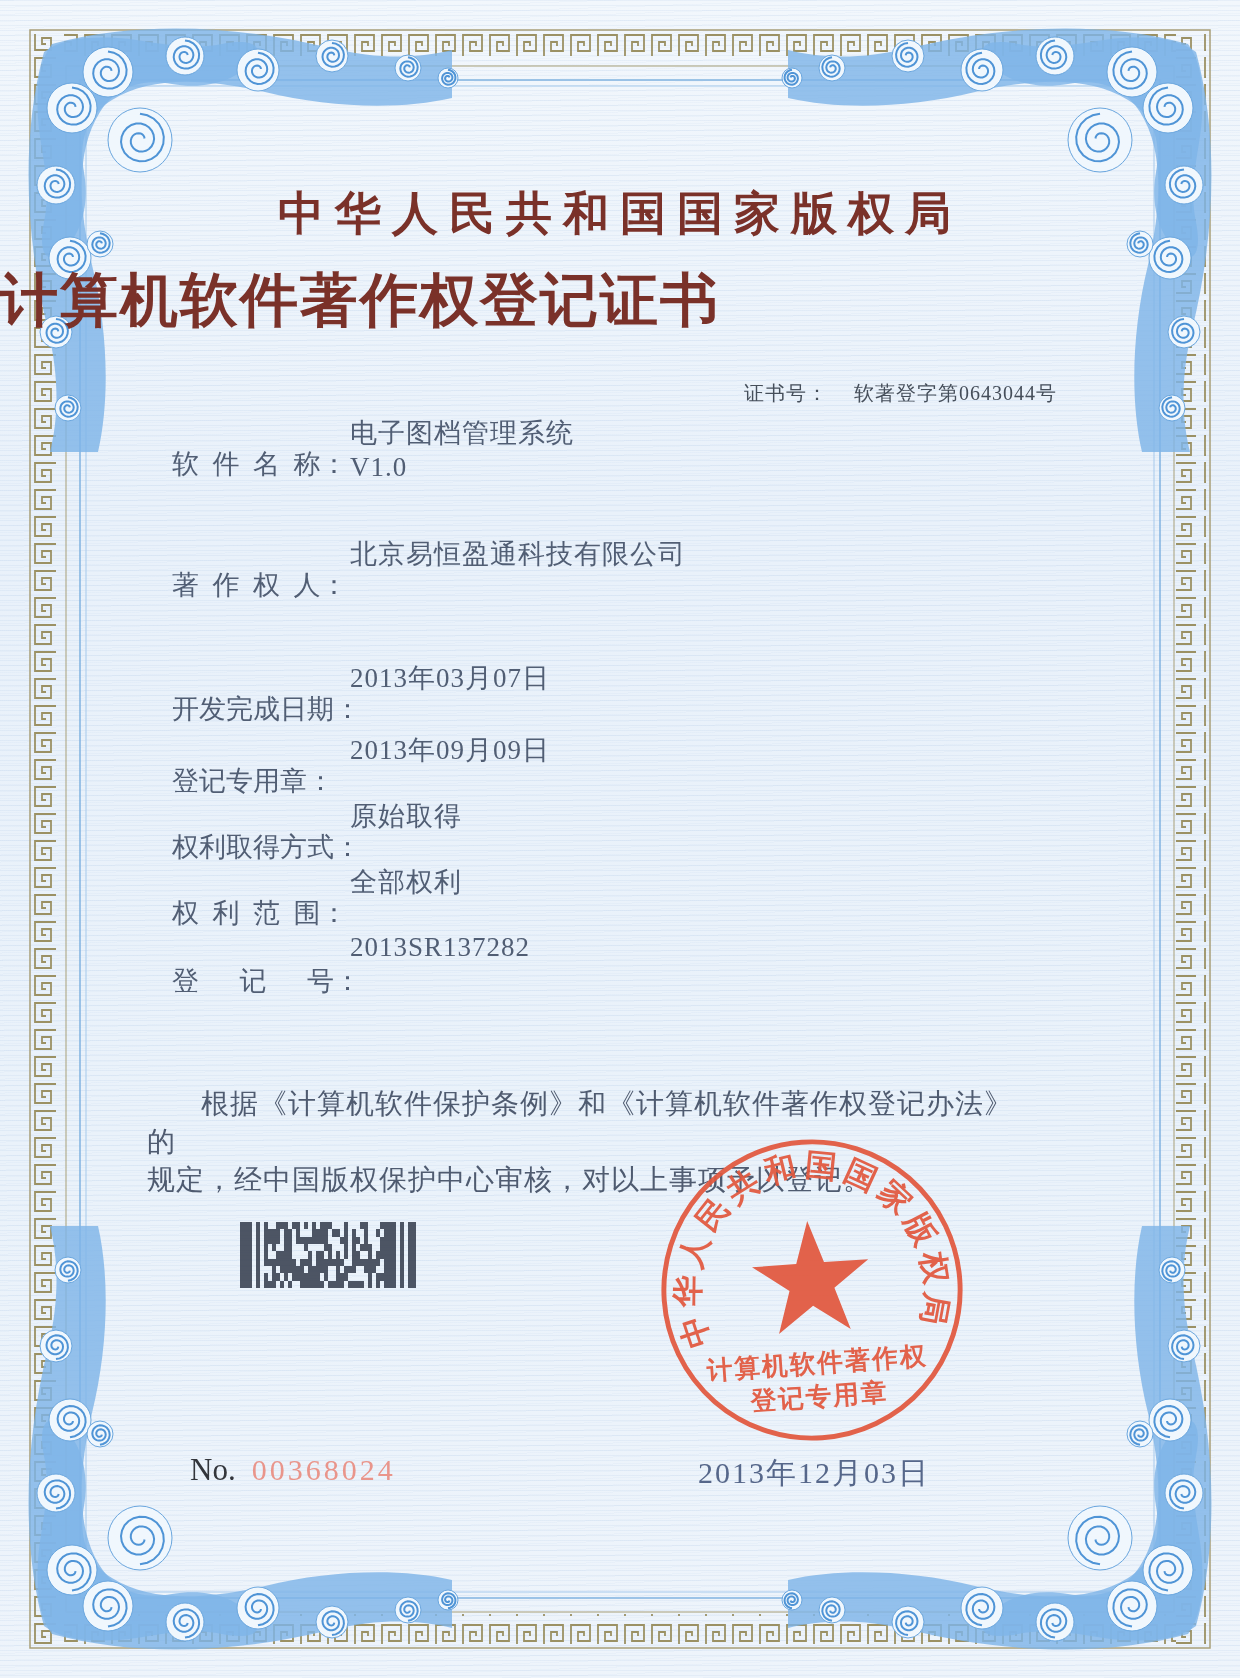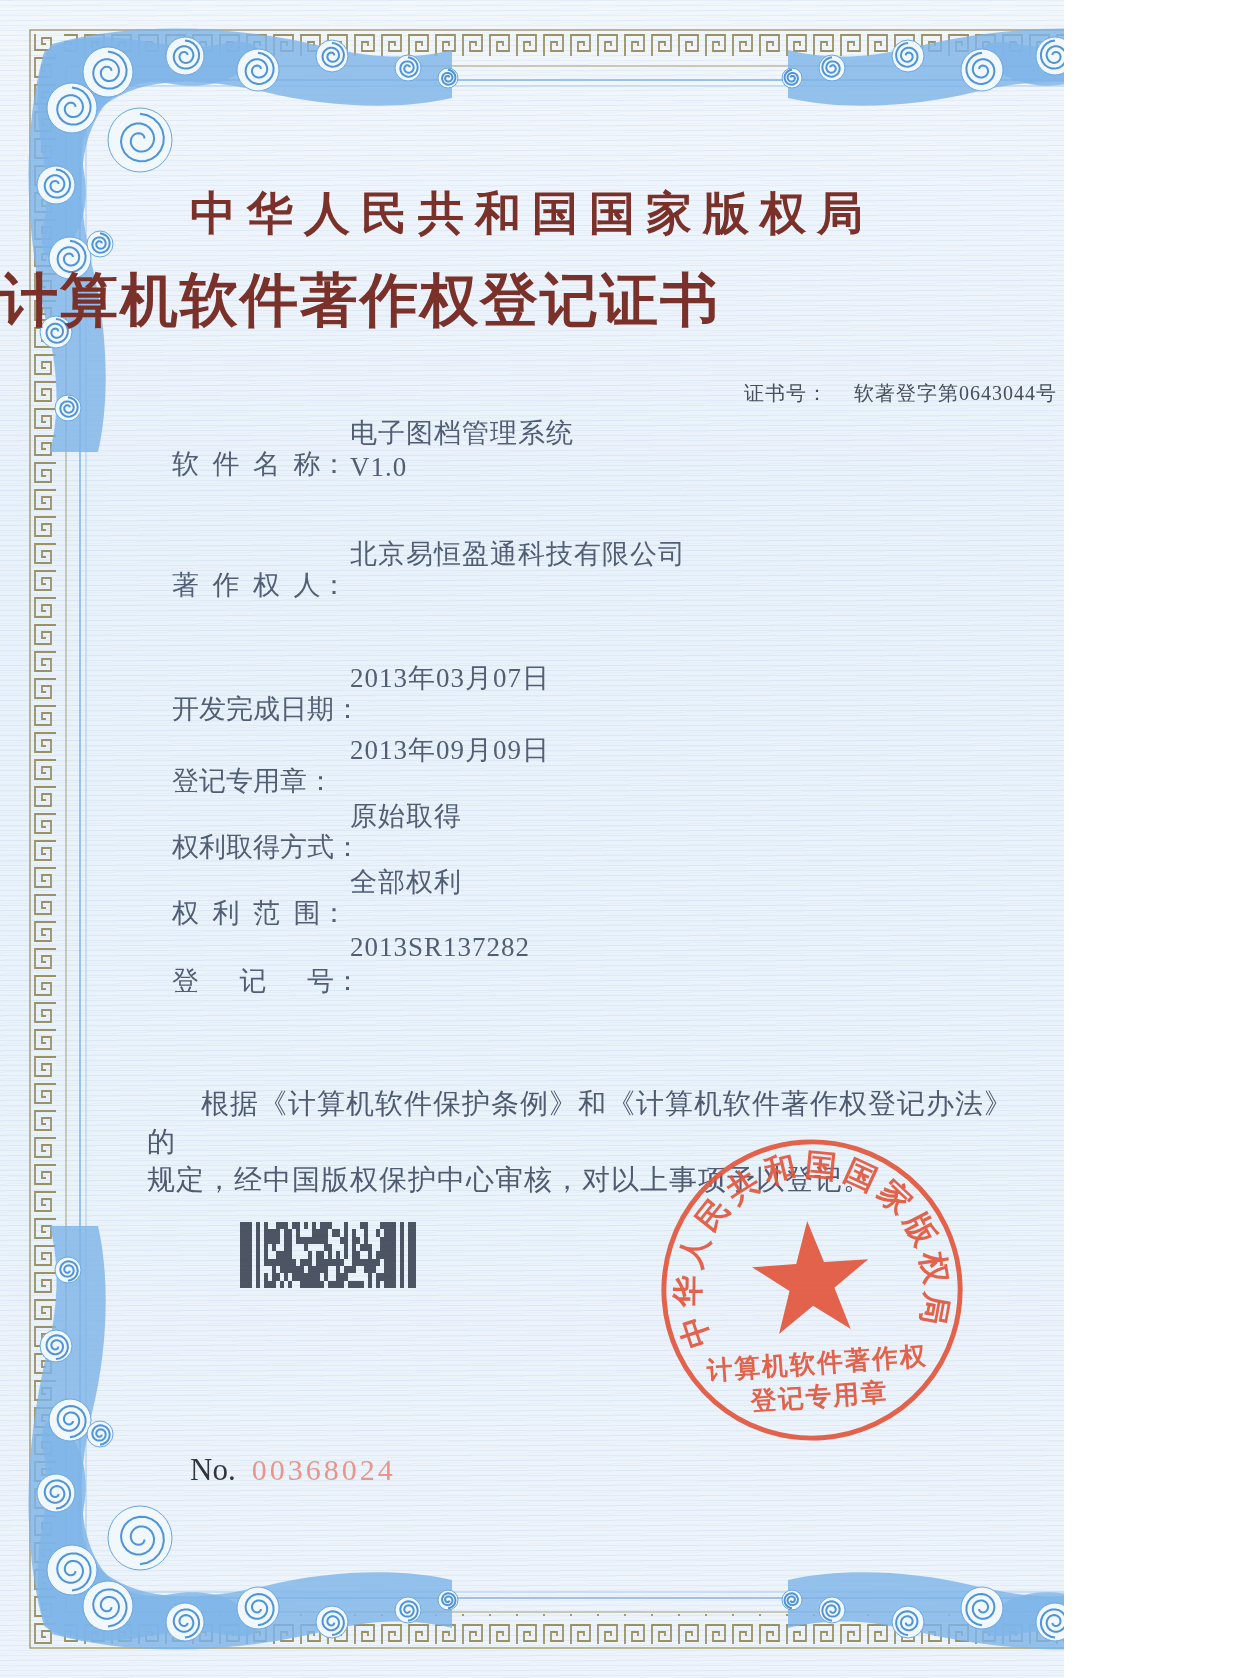--- a/index.html
+++ b/index.html
@@ -1,17 +1,17 @@
 <!DOCTYPE html>
 <html><head>
 <meta charset="utf-8">
 <style>
   html,body{margin:0;padding:0;background:#ffffff;}
   .page{
-    position:relative;width:1064px;height:1678px;overflow:hidden;
+    position:relative;width:1240px;height:1678px;overflow:hidden;
     background:linear-gradient(180deg,#f2f7fc 0%,#e9f1fa 30%,#eaf2fa 70%,#eef4fb 100%);
     font-family:"Liberation Serif","DejaVu Serif",serif;
   }
   .page::before{
     content:"";position:absolute;inset:0;pointer-events:none;
     background:
       repeating-linear-gradient(180deg, rgba(125,165,215,.10) 0 1px, transparent 1px 5px),
       repeating-linear-gradient(178deg, rgba(125,165,215,.05) 0 1px, transparent 1px 7px);
   }
   .border-svg{position:absolute;left:0;top:0;width:1240px;height:1678px;}
@@ -584,14 +584,15 @@
       <textPath href="#sealArc" xlink:href="#sealArc" startOffset="50%">中华人民共和国国家版权局</textPath>
     </text>
     <polygon fill="#e2583e" points="160,90 174.1,132.6 219,132.8 182.8,159.4 196.4,202.2 160,176 123.6,202.2 137.2,159.4 101,132.8 145.9,132.6"></polygon>
     <text x="160" y="243" font-size="26" letter-spacing="2" fill="#e2583e" text-anchor="middle">计算机软件著作权</text>
     <text x="160" y="277" font-size="26" letter-spacing="2" fill="#e2583e" text-anchor="middle">登记专用章</text>
   </svg>
 
   <div class="serial">
     <span class="no">No.</span><span class="num">00368024</span>
   </div>
+  <div class="issue-date">2013年12月03日</div>
 
 </div>
 
 </body></html>

